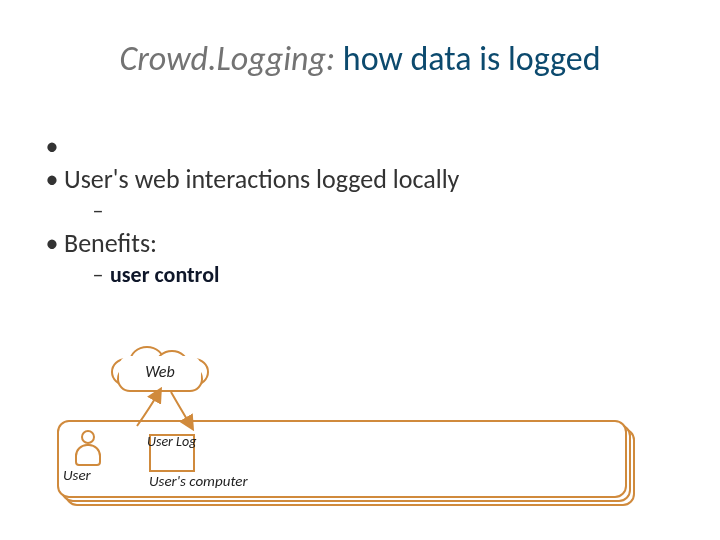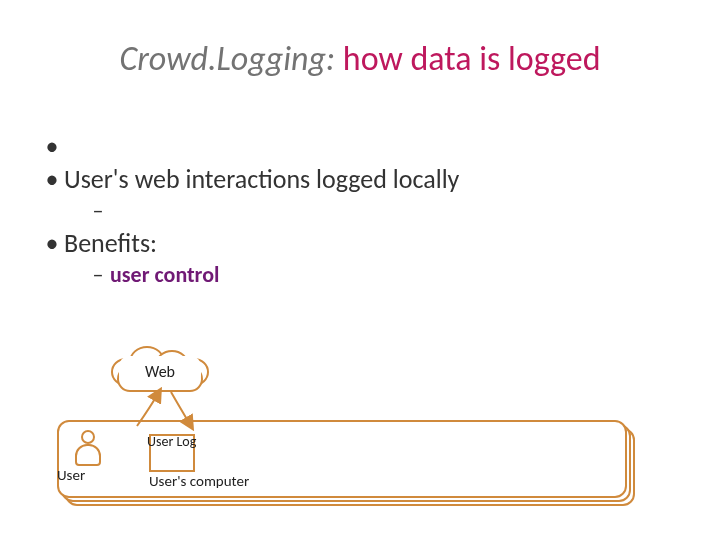--- a/index.html
+++ b/index.html
@@ -12,41 +12,41 @@
     color: #222;
   }
   .title {
     position: absolute;
     top: 38px; left: 0; right: 0;
     text-align: center;
     font-size: 34px;
     font-weight: 400;
   }
   .title .accent { color: #737373; font-style: italic; }
-  .title .rest { color: #be185d; margin-left: 0; }
+  .title .rest { color: #0c4a6e; margin-left: 0; }
   .bullets {
     position: absolute;
     top: 130px; left: 40px; right: 40px;
     font-size: 26px; line-height: 1.25;
     color: #333;
   }
   .b1, .b2 { display: flex; align-items: flex-start; }
   .dot { width: 24px; flex: 0 0 24px; text-align: center; }
   .sub {
     font-size: 22px;
     margin-left: 46px;
     display: flex; align-items: flex-start;
     margin-top: 2px; margin-bottom: 2px;
   }
   .sub .dash { width: 24px; flex: 0 0 24px; text-align: center; }
-  .sub.bold span.txt { font-weight: 700; color: #701a75; }
+  .sub.bold span.txt { font-weight: 700; color: #0f172a; }
   .diagram {
     position: absolute;
     left: 55px; top: 340px;
-    width: 610px; height: 180px;
+    width: 610px; height: 180px; font-style: italic;
   }
   
   .panel {
     position: absolute;
     border: 2px solid #d08a3c;
     border-radius: 12px;
     background: #fff;
   }
   .panel.p3 { left: 10px; top: 88px; width: 570px; height: 78px; }
   .panel.p2 { left: 6px;  top: 84px; width: 570px; height: 78px; }
@@ -88,21 +88,21 @@
   }
   .user-icon .head {
     position: absolute; left: 8px; top: 0; width: 14px; height: 14px;
     border: 2px solid #d08a3c; border-radius: 50%;
   }
   .user-icon .body {
     position: absolute; left: 2px; top: 14px; width: 26px; height: 22px;
     border: 2px solid #d08a3c; border-radius: 12px 12px 4px 4px;
   }
   .user-label {
-    position: absolute; left: 2px; top: 126px; font-size: 15px;
+    position: absolute; left: 8px; top: 126px; font-size: 15px;
   }
   
   .logbox {
     position: absolute; left: 94px; top: 94px;
     width: 46px; height: 38px;
     border: 2px solid #d08a3c; background: #fff;
   }
   .log-label {
     position: absolute; left: 92px; top: 94px; font-size: 14px; line-height: 1.1;
     width: 54px; text-align: left;

